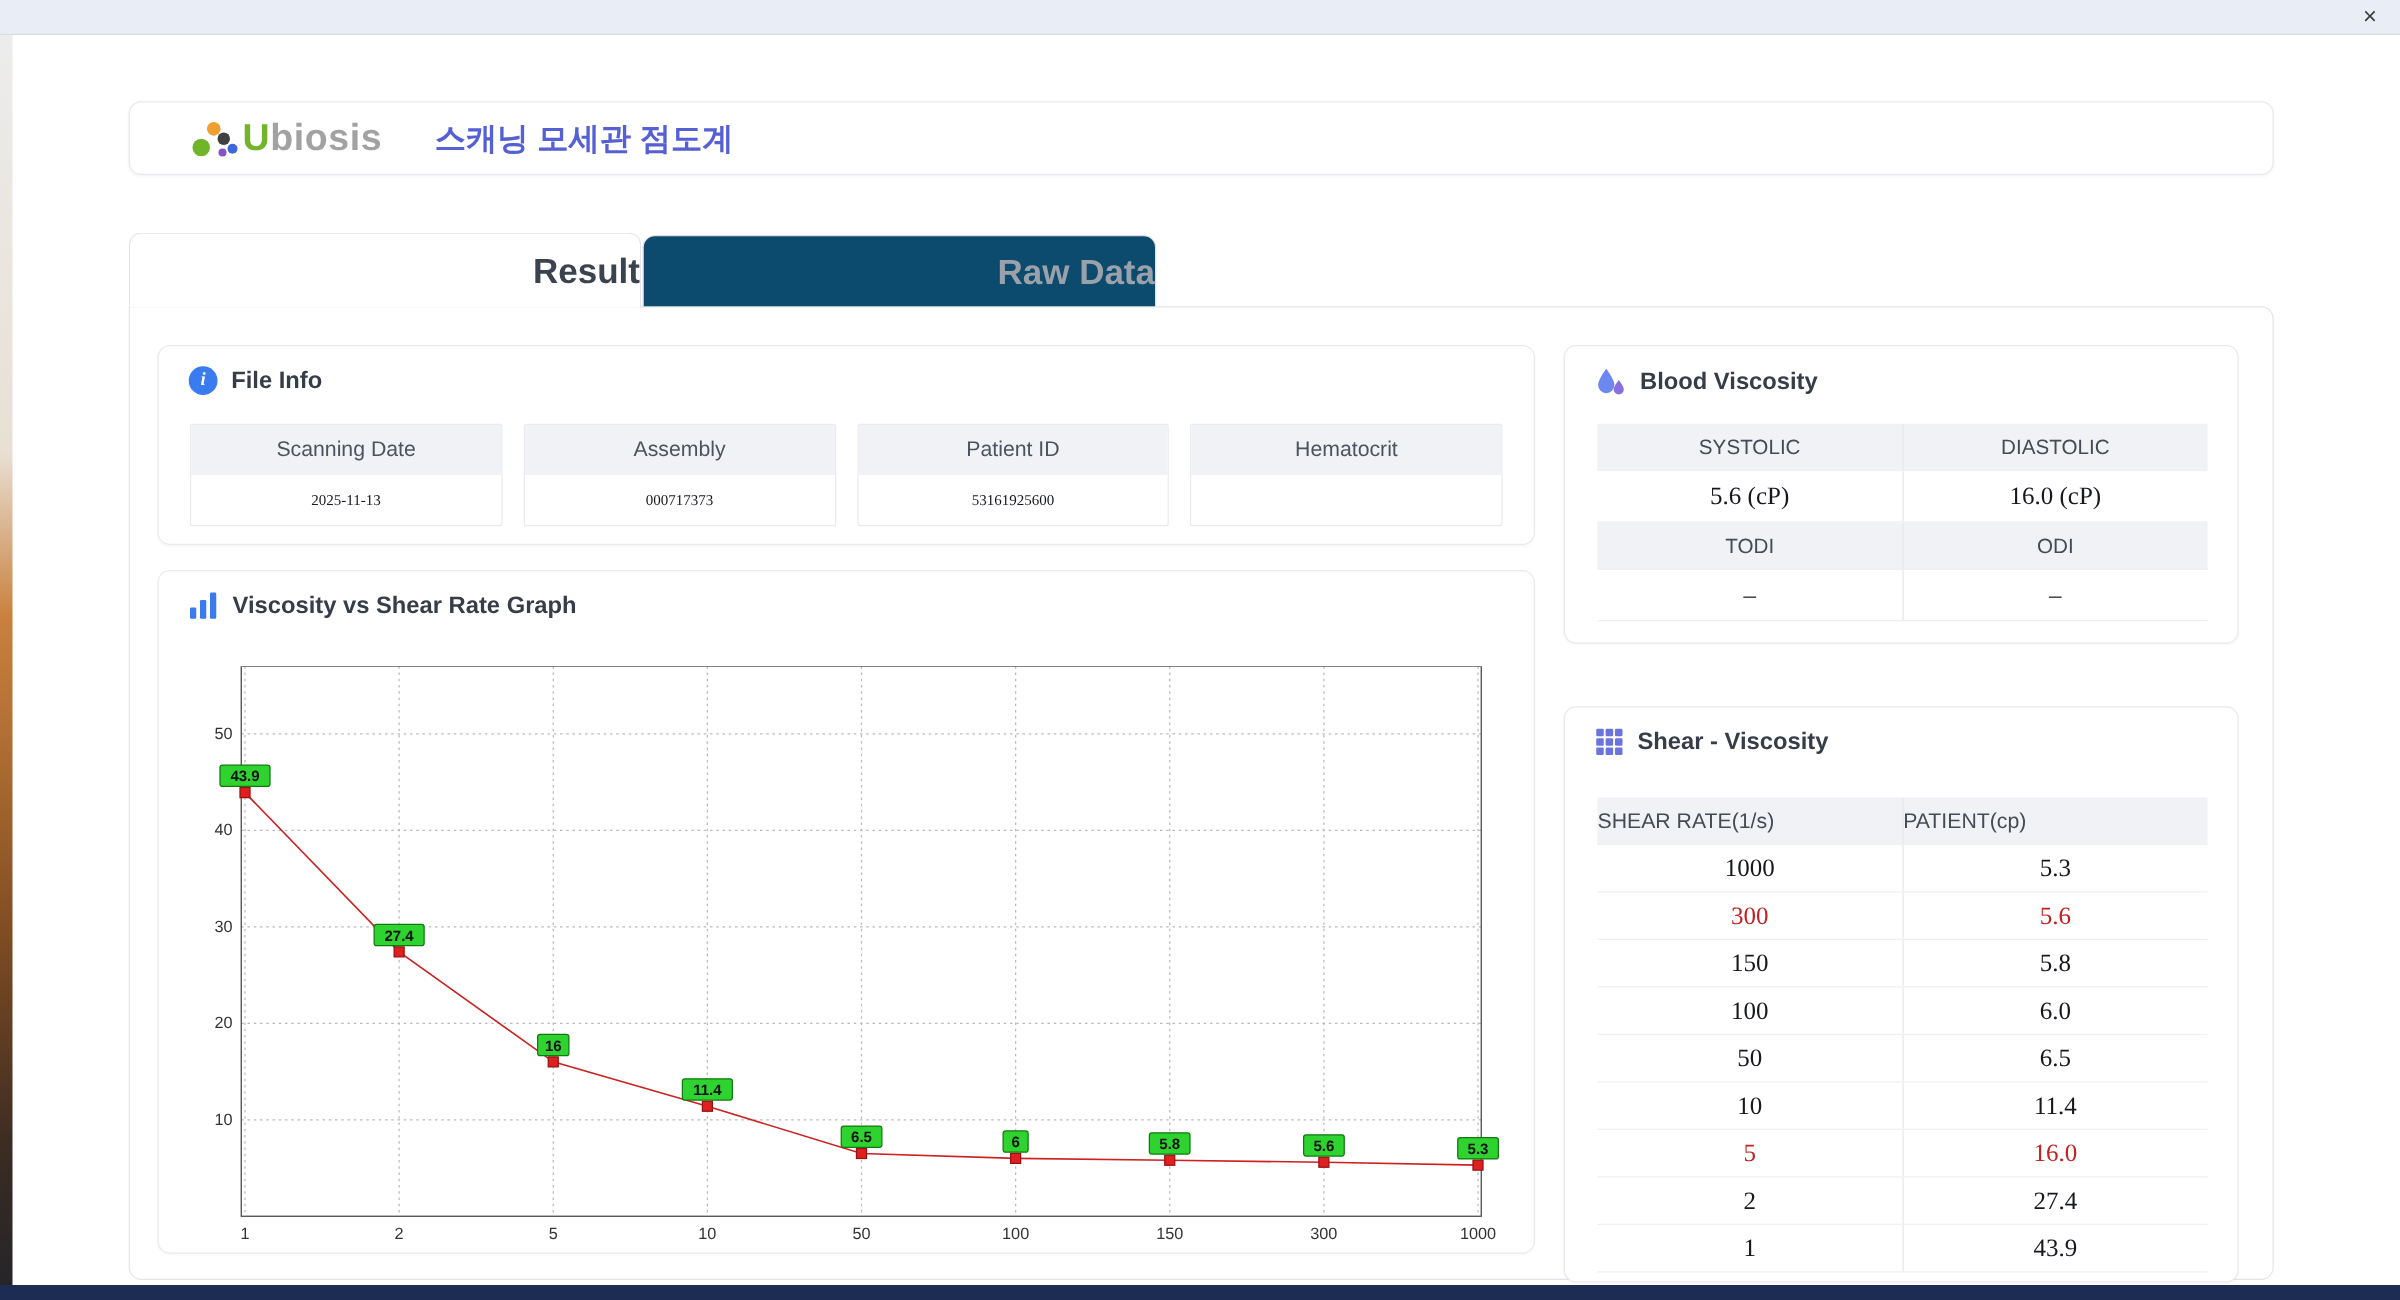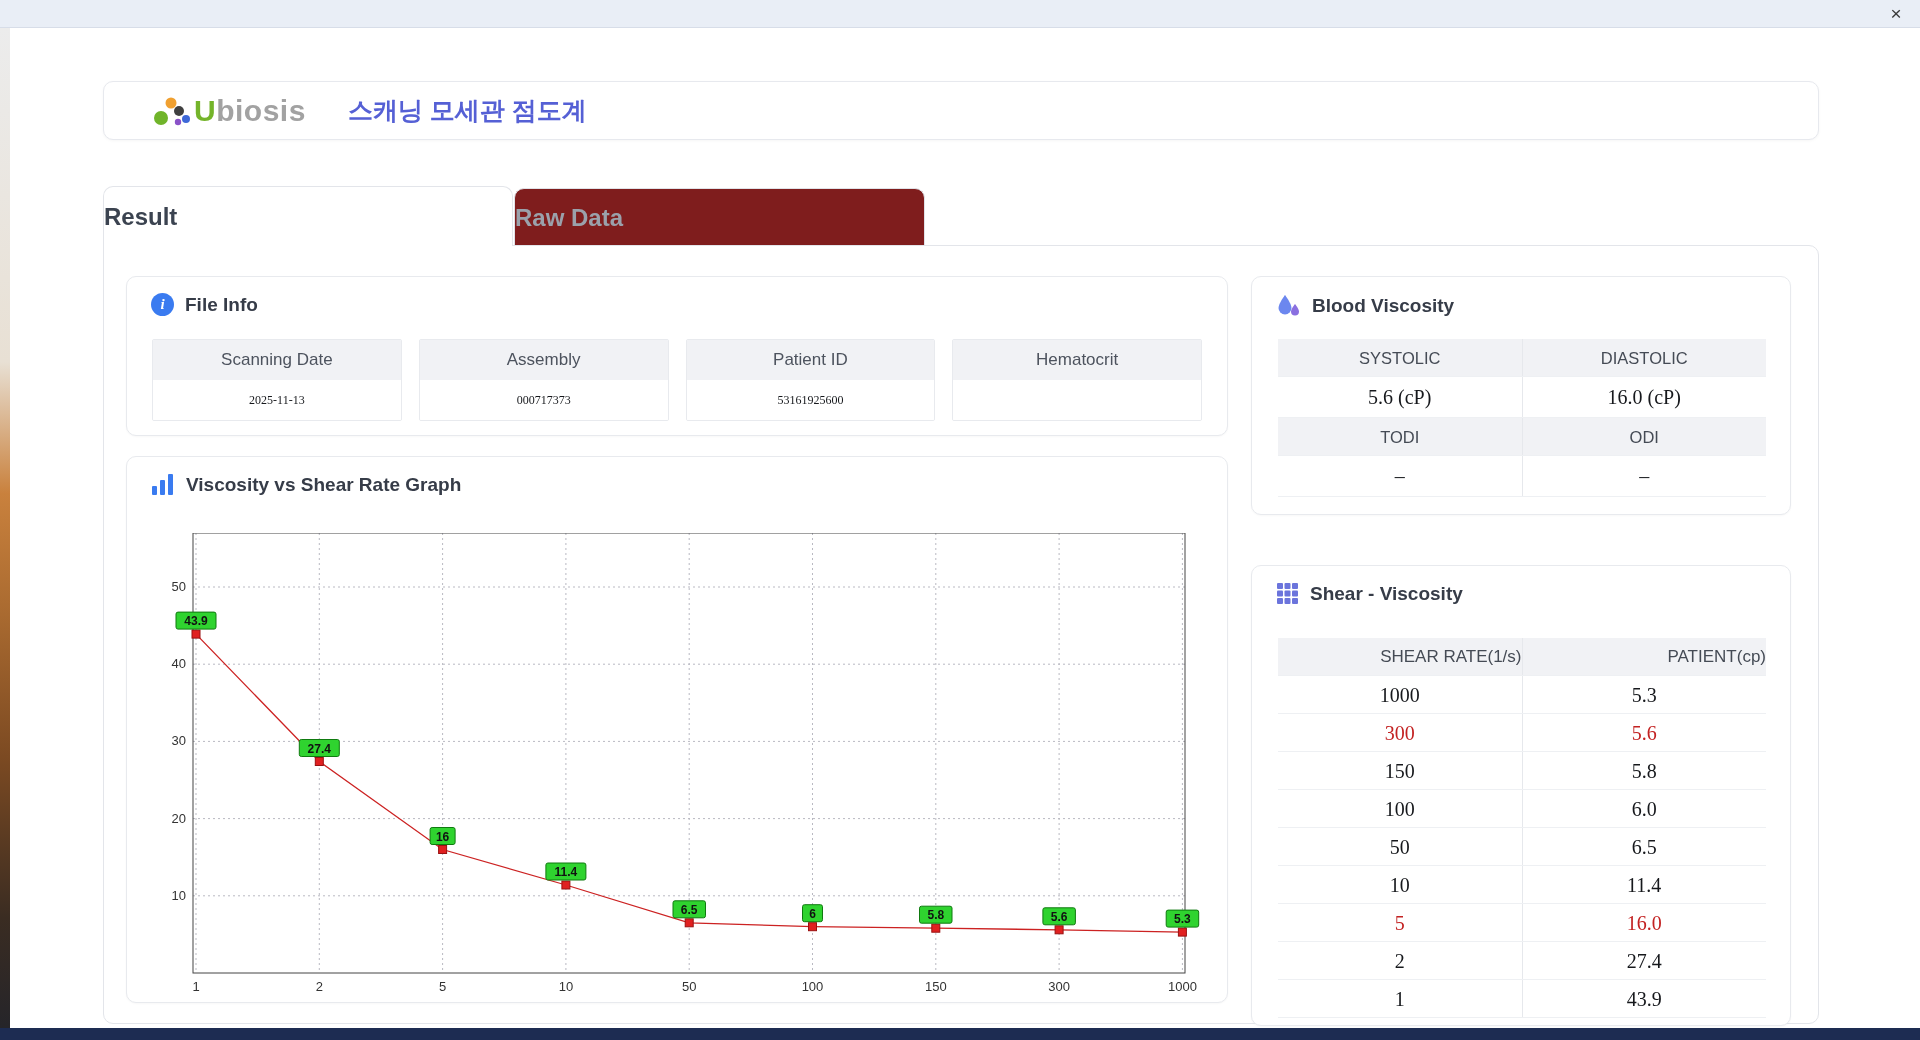--- a/index.html
+++ b/index.html
@@ -16,24 +16,24 @@
 
   
   .header-card { position:absolute; left:103px; top:81px; width:1716px; height:59px; background:#fff;
     border:1px solid #e7e9ee; border-radius:10px; box-shadow:0 1px 3px rgba(0,0,0,0.04); display:flex; align-items:center; }
   .logo { display:flex; align-items:center; margin-left:46px; }
   .logo-text { font-size:30px; font-weight:600; color:#a2a2a2; letter-spacing:0.5px; margin-left:2px; }
   .logo-u { color:#74b42a; }
   .app-title { margin-left:42px; font-size:25px; font-weight:bold; color:#5560d5; }
 
   
-  .tab { position:absolute; text-align:left; font-weight:bold; font-size:24px; border-radius:10px 10px 0 0; }
+  .tab { position:absolute; text-align:right; font-weight:bold; font-size:28px; border-radius:10px 10px 0 0; }
   .tab-active { left:103px; top:186px; width:410px; height:60px; line-height:60px; background:#fff;
     border:1px solid #e3e5ea; border-bottom:none; color:#3b4350; z-index:3; }
-  .tab-inactive { left:514px; top:188px; width:411px; height:67px; line-height:57px; background:#7f1d1d;
+  .tab-inactive { left:514px; top:188px; width:411px; height:67px; line-height:57px; background:#0c4a6e;
     border:1px solid #e0e2e8; color:#9ba1ab; z-index:1; }
 
   .content-box { position:absolute; left:103px; top:245px; width:1716px; height:779px; background:#fff;
     border:1px solid #e3e5ea; border-radius:0 10px 10px 10px; z-index:2; }
 
   .card { position:absolute; background:#fff; border:1px solid #e8eaee; border-radius:10px; box-shadow:0 1px 2px rgba(0,0,0,0.03); z-index:4; }
   .card-title-row { position:absolute; left:24px; top:16px; display:flex; align-items:center; gap:11px; }
   .card-title { font-size:19px; font-weight:bold; color:#363c48; }
 
   
@@ -59,21 +59,21 @@
   .bv-row { display:flex; border-bottom:1px solid #eef0f3; }
   .bv-row.hdr { background:#f1f2f5; height:38px; line-height:38px; font-size:16.5px; color:#454b55; }
   .bv-row.val { background:#fff; height:41px; line-height:41px; font-size:20px; color:#16181c; font-family:"Liberation Serif", serif; }
   .bv-row .cell { flex:1; text-align:center; }
   .bv-row .cell:first-child { border-right:1px solid #e6e8ec; }
 
   
   .sv-card { left:1251px; top:565px; width:540px; height:461px; }
   .sv-table { position:absolute; left:26px; top:72px; width:488px; }
   .sv-head { display:flex; background:#f1f2f5; height:38px; line-height:38px; font-size:17px; color:#454b55; border-bottom:1px solid #eef0f3; }
-  .sv-head .cell { flex:1; text-align:right; }
+  .sv-head .cell { flex:1; text-align:left; }
   .sv-head .cell:first-child { border-right:1px solid #e6e8ec; }
   .sv-row { display:flex; height:38px; line-height:38px; font-size:20px; color:#16181c;
     font-family:"Liberation Serif", serif; border-bottom:1px solid #eef0f3; }
   .sv-row .cell { flex:1; text-align:center; }
   .sv-row .cell:first-child { border-right:1px solid #e6e8ec; }
   .sv-row.red { color:#c32222; }
 </style>
 </head>
 <body>
 

